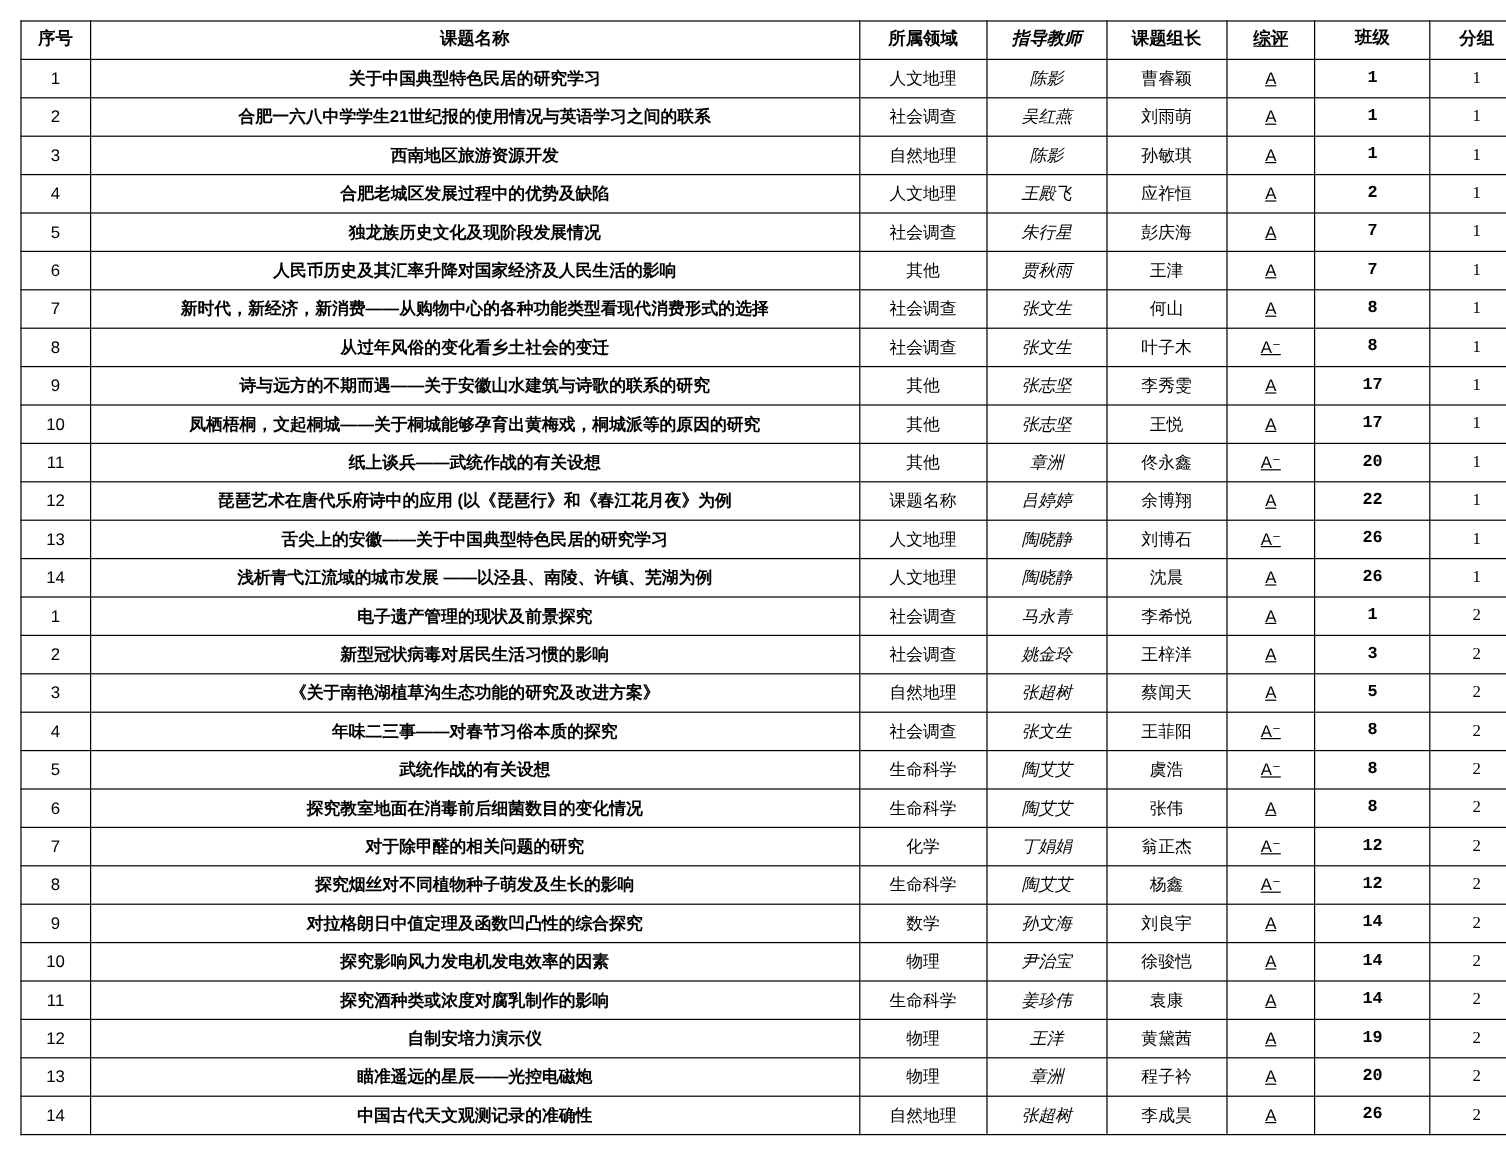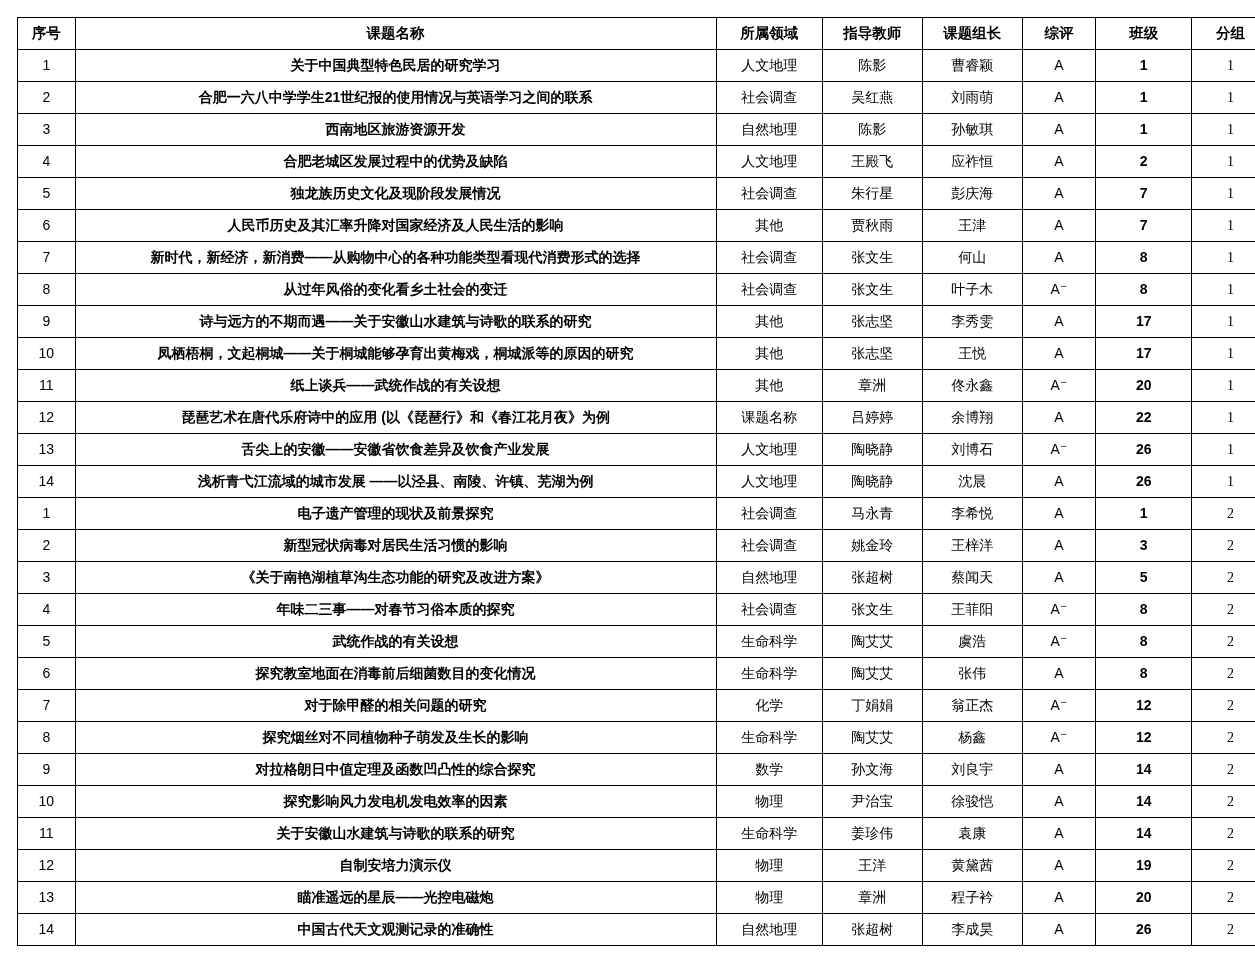--- a/index.html
+++ b/index.html
@@ -35,24 +35,24 @@
     white-space: nowrap;
     overflow: hidden;
   }
   table.grid thead th {
     font-weight: bold;
     font-size: 14.5px;
   }
   th.c-seq, td.c-seq { width: 56px; }
   th.c-title, td.c-title { width: 634px; font-weight: bold; }
   th.c-field, td.c-field { width: 104px; }
-  th.c-teacher, td.c-teacher { width: 98px; }
+  th.c-teacher, td.c-teacher { width: 98px; font-style: italic; }
   th.c-leader, td.c-leader { width: 98px; }
-  th.c-review, td.c-review { width: 72px; }
-  th.c-class, td.c-class { width: 94px; }
+  th.c-review, td.c-review { width: 72px; text-decoration: underline; }
+  th.c-class, td.c-class { width: 94px; font-family: Liberation Mono, monospace; }
   th.c-group, td.c-group { width: 76px; font-family: Liberation Serif, serif; }
 
   td.c-class {
     font-weight: bold;
     font-size: 17px;
   }
   thead th.c-class {
     font-size: 17px;
     font-weight: bold;
   }
@@ -196,21 +196,21 @@
           <td class="c-title">琵琶艺术在唐代乐府诗中的应用 (以《琵琶行》和《春江花月夜》为例</td>
           <td class="c-field">课题名称</td>
           <td class="c-teacher">吕婷婷</td>
           <td class="c-leader">余博翔</td>
           <td class="c-review">A</td>
           <td class="c-class">22</td>
           <td class="c-group">1</td>
         </tr>
         <tr>
           <td class="c-seq">13</td>
-          <td class="c-title">舌尖上的安徽——安徽省饮食差异及饮食产业发展</td>
+          <td class="c-title">舌尖上的安徽——关于中国典型特色民居的研究学习</td>
           <td class="c-field">人文地理</td>
           <td class="c-teacher">陶晓静</td>
           <td class="c-leader">刘博石</td>
           <td class="c-review">A⁻</td>
           <td class="c-class">26</td>
           <td class="c-group">1</td>
         </tr>
         <tr>
           <td class="c-seq">14</td>
           <td class="c-title">浅析青弋江流域的城市发展 ——以泾县、南陵、许镇、芜湖为例</td>
@@ -316,21 +316,21 @@
           <td class="c-title">探究影响风力发电机发电效率的因素</td>
           <td class="c-field">物理</td>
           <td class="c-teacher">尹治宝</td>
           <td class="c-leader">徐骏恺</td>
           <td class="c-review">A</td>
           <td class="c-class">14</td>
           <td class="c-group">2</td>
         </tr>
         <tr>
           <td class="c-seq">11</td>
-          <td class="c-title">关于安徽山水建筑与诗歌的联系的研究</td>
+          <td class="c-title">探究酒种类或浓度对腐乳制作的影响</td>
           <td class="c-field">生命科学</td>
           <td class="c-teacher">姜珍伟</td>
           <td class="c-leader">袁康</td>
           <td class="c-review">A</td>
           <td class="c-class">14</td>
           <td class="c-group">2</td>
         </tr>
         <tr>
           <td class="c-seq">12</td>
           <td class="c-title">自制安培力演示仪</td>

